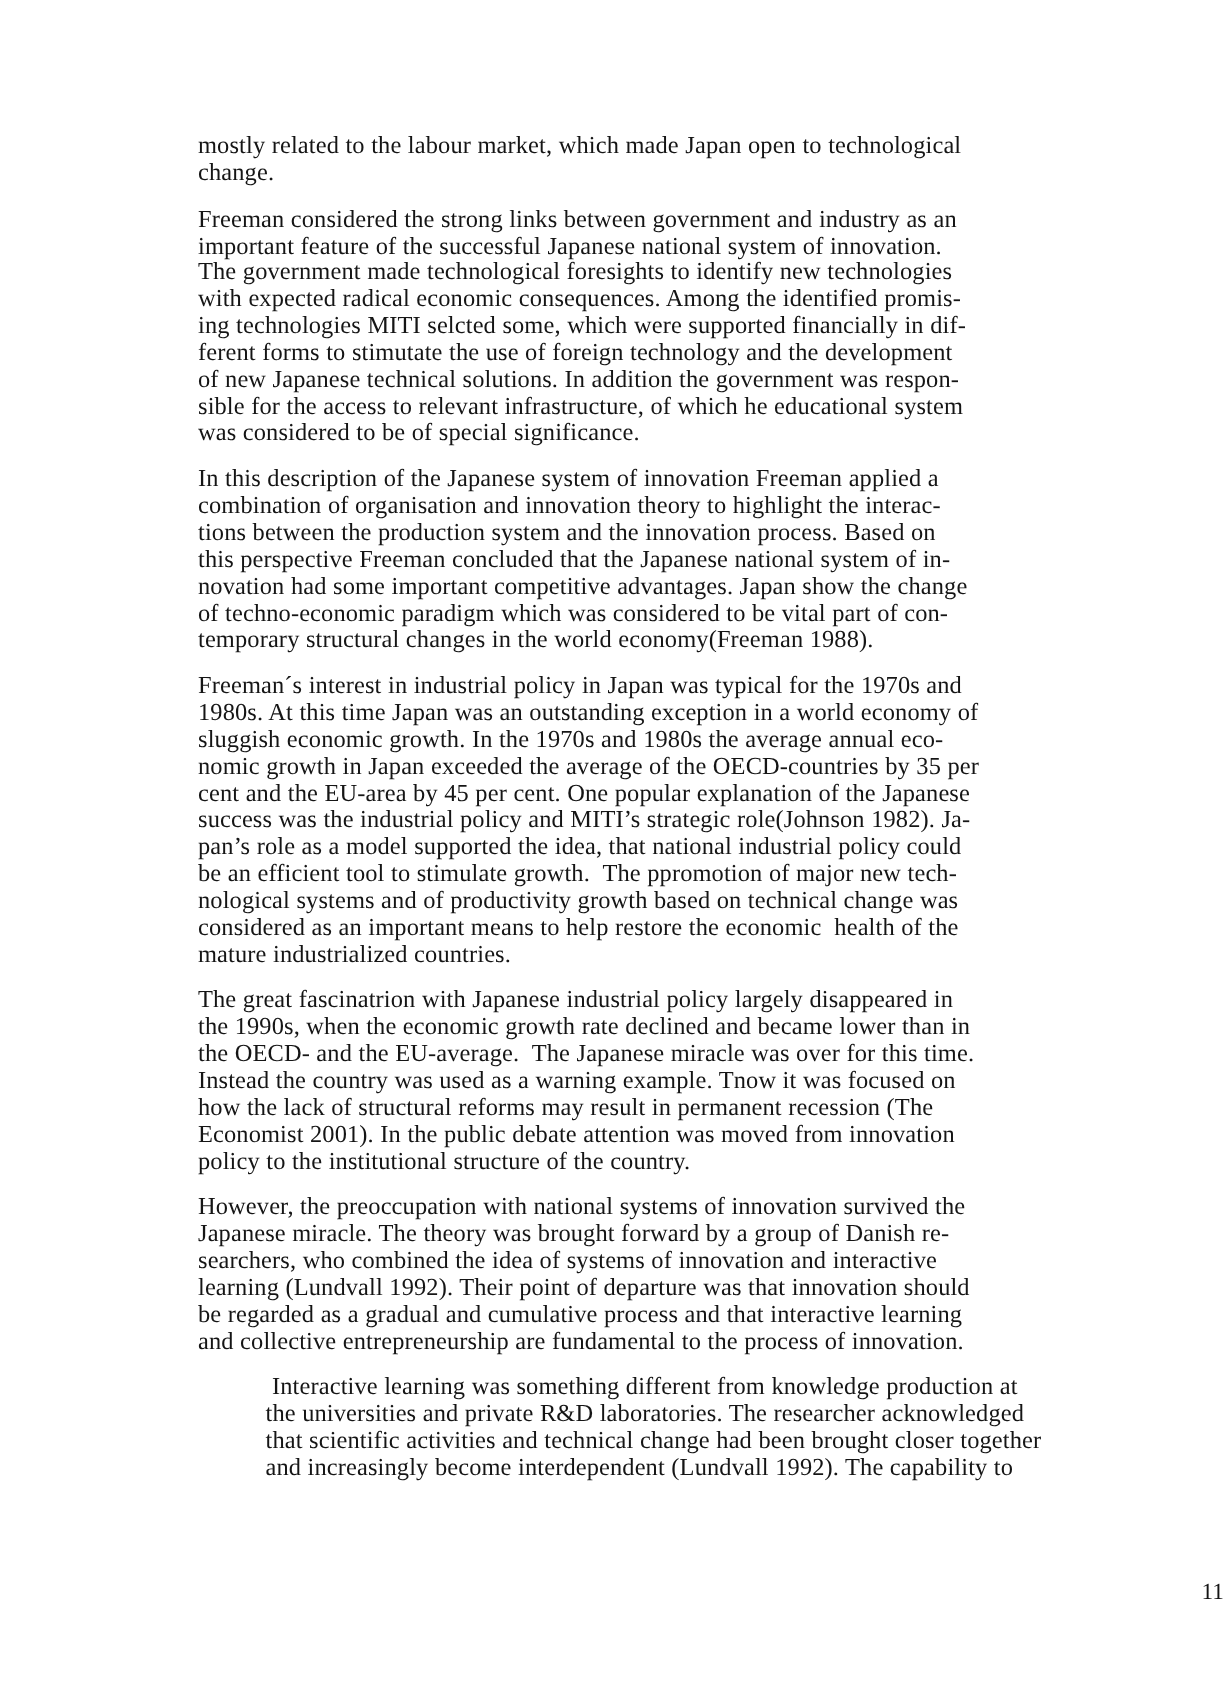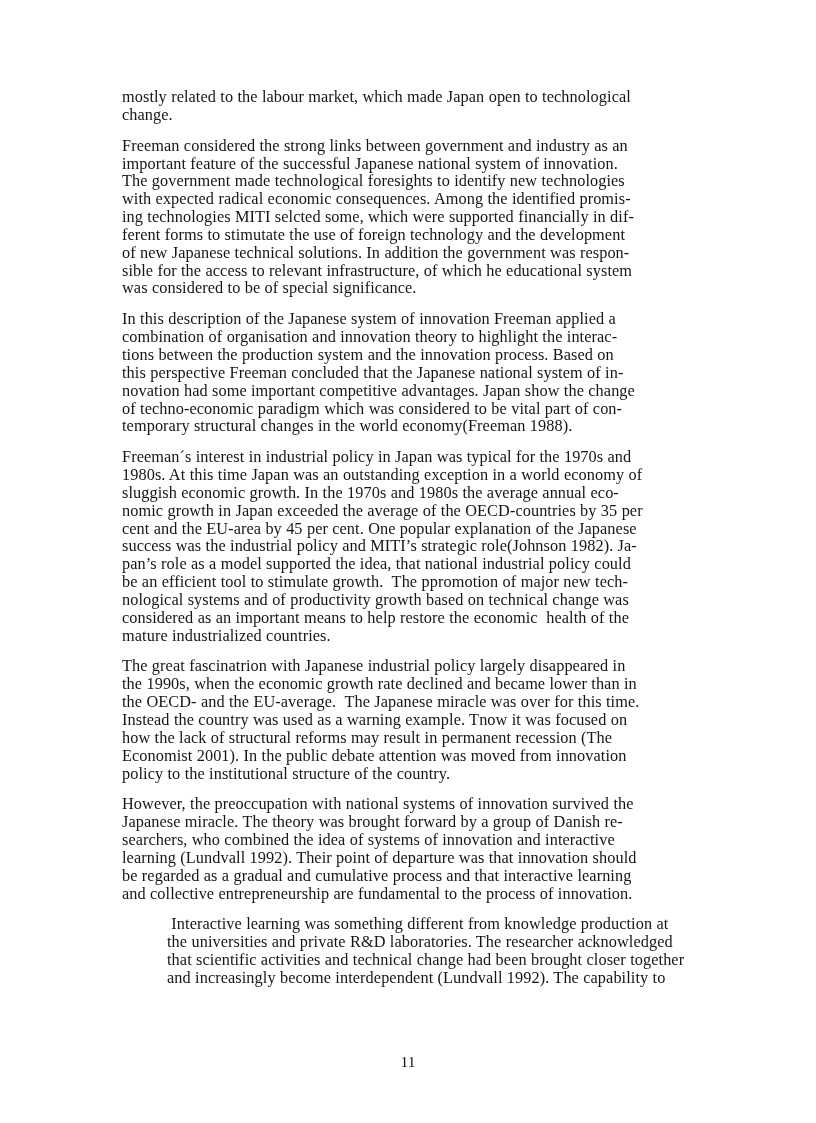--- a/index.html
+++ b/index.html
@@ -18,21 +18,21 @@
   }
   #page {
     position: relative;
     width: 816px;
     height: 1123px;
     background: #ffffff;
     box-sizing: border-box;
   }
   #text-body {
     position: absolute;
-    left: 122px;
+    left: 132px;
     top: 88px;
     width: 574px;
   }
   .para {
     font-size: 16.3px;
     line-height: 17.85px;
     text-align: left;
     margin: 0 0 13px 0;
     letter-spacing: 0.005em;
     word-spacing: 0.01em;
@@ -41,21 +41,21 @@
   }
   .para:last-child {
     margin-bottom: 0;
     margin-left: 45px;
   }
   #page-number {
     position: absolute;
     left: 0;
     right: 0;
     top: 1053px;
-    text-align: center;
+    text-align: right;
     font-size: 15.5px;
     line-height: 18px;
     color: #151515;
   }
 </style>
 </head>
 <body>
 
 <div id="page">
 

